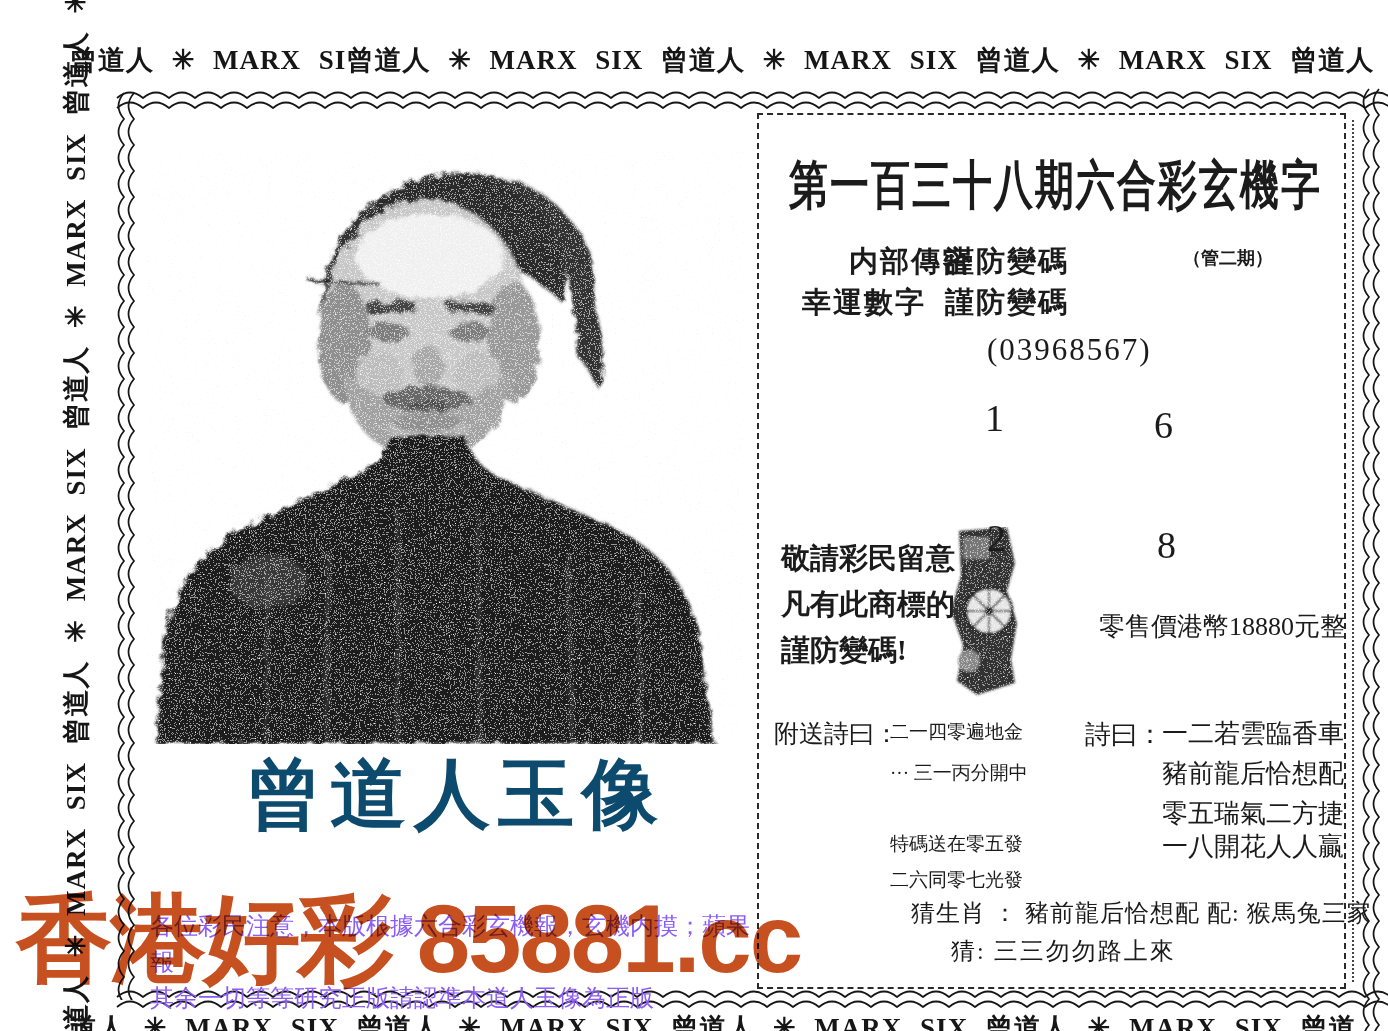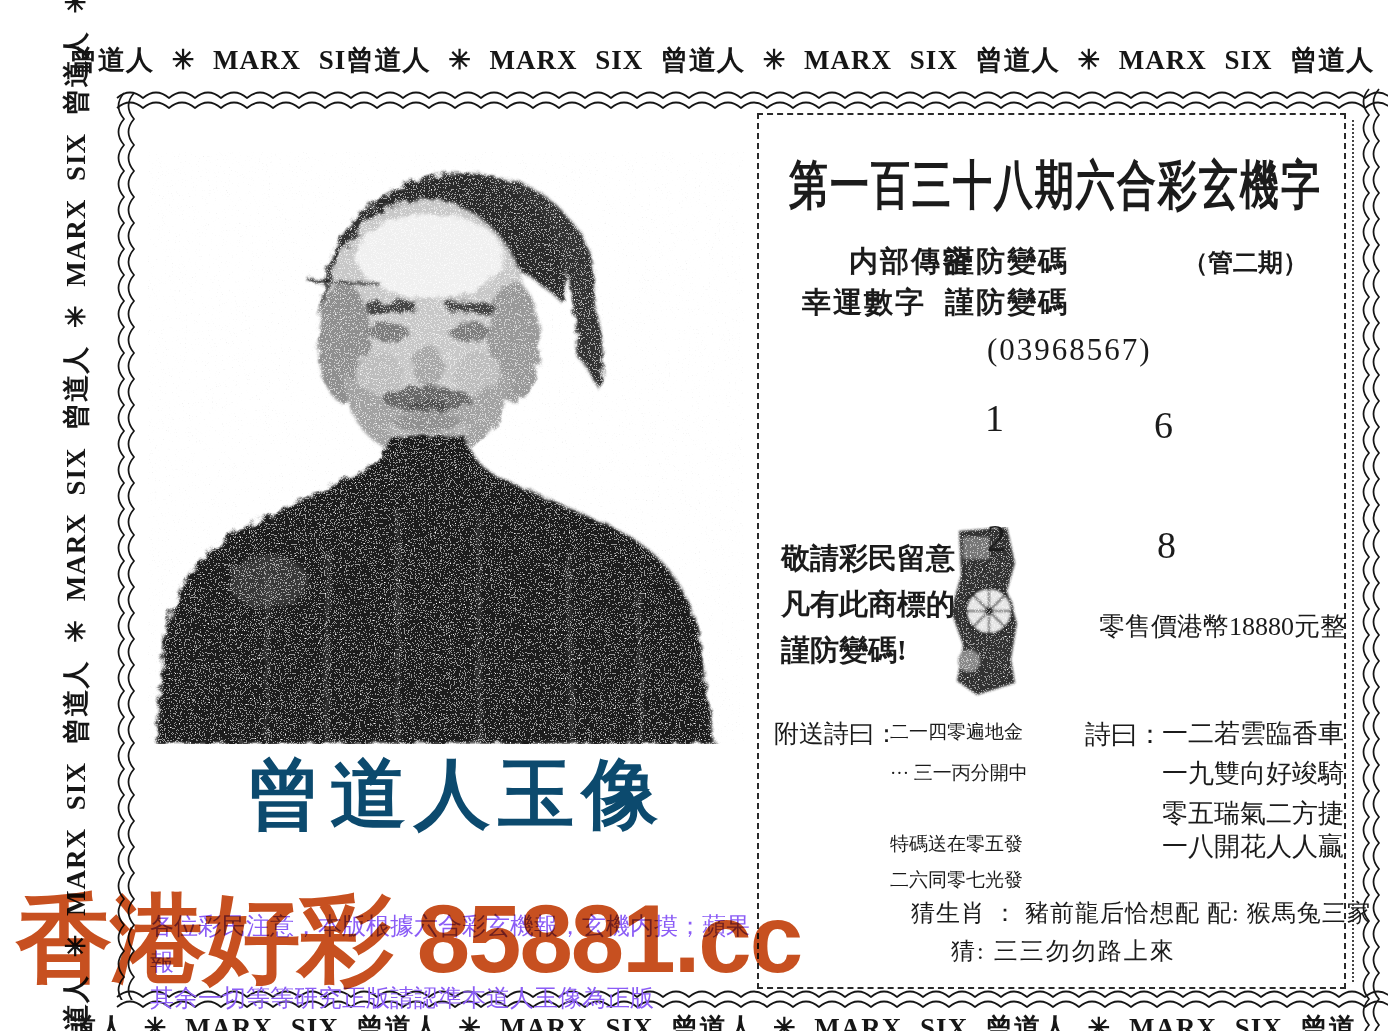--- a/index.html
+++ b/index.html
@@ -19,21 +19,21 @@
   
   .caption{left:246px;top:744px;font-size:76px;font-weight:900;letter-spacing:8px;
         white-space:nowrap;color:#0c4a6e;}
   .notice{left:150px;top:908px;width:620px;font-size:24px;line-height:36px;color:#8b5cf6;}
   
   .panel{left:757px;top:113px;width:585px;height:872px;border:2px dashed #2a2a2a;position:absolute;}
   .panel > div{position:absolute;white-space:nowrap;}
   .p-title{left:30px;top:34px;font-size:39px;font-weight:900;letter-spacing:2px;
         transform:scaleY(1.35);transform-origin:0 0;}
   .p-meta{font-size:29px;font-weight:600;letter-spacing:2px;}
-  .p-issue{font-size:25px;font-weight:600;}
+  .p-issue{font-size:18px;font-weight:600;}
   .p-serial{left:228px;top:217px;font-size:31px;letter-spacing:2px;}
   .p-num{font-size:38px;z-index:5;}
   .p-stampnote{left:22px;top:420px;font-size:29px;font-weight:700;line-height:46px;white-space:nowrap;}
   .p-stampnote span{display:block;}
   .p-price{left:340px;top:494px;font-size:26px;}
   .p-poem-label-l{left:15px;top:602px;font-size:25px;}
   .p-poem-label-r{left:326px;top:602px;font-size:26px;}
   .p-poemL{font-size:19px;}
   .p-poemR{font-size:26px;}
   .p-zodiac1{left:152px;top:782px;font-size:24px;letter-spacing:1px;}
@@ -182,21 +182,21 @@
   <div class="p-price">零售價港幣18880元整</div>
 
   <div class="p-poem-label-l">附送詩曰：</div>
   <div class="p-poemL" style="left:131px;top:604px;">二一四零遍地金</div>
   <div class="p-poemL" style="left:131px;top:645px;">··· 三一丙分開中</div>
   <div class="p-poemL" style="left:131px;top:716px;margin-top:36px;">二六同零七光發</div>
   <div class="p-poemL" style="left:131px;top:716px;">特碼送在零五發</div>
 
   <div class="p-poem-label-r">詩曰：</div>
   <div class="p-poemR" style="left:403px;top:601px;">一二若雲臨香車</div>
-  <div class="p-poemR" style="left:403px;top:641px;">一九雙向好竣騎</div>
+  <div class="p-poemR" style="left:403px;top:641px;">豬前龍后恰想配</div>
   <div class="p-poemR" style="left:403px;top:681px;">零五瑞氣二方捷</div>
   <div class="p-poemR" style="left:403px;top:714px;">一八開花人人贏</div>
 
   <div class="p-zodiac1">猜生肖 ： 豬前龍后恰想配 配: 猴馬兔三家</div>
   <div class="p-zodiac2">猜:  三三勿勿路上來</div>
 </div>
 
 <div class="abs watermark" title="香港好彩 85881.cc" style="color: #c2410c;">香港好彩 85881.cc</div>
 
 </body></html>

